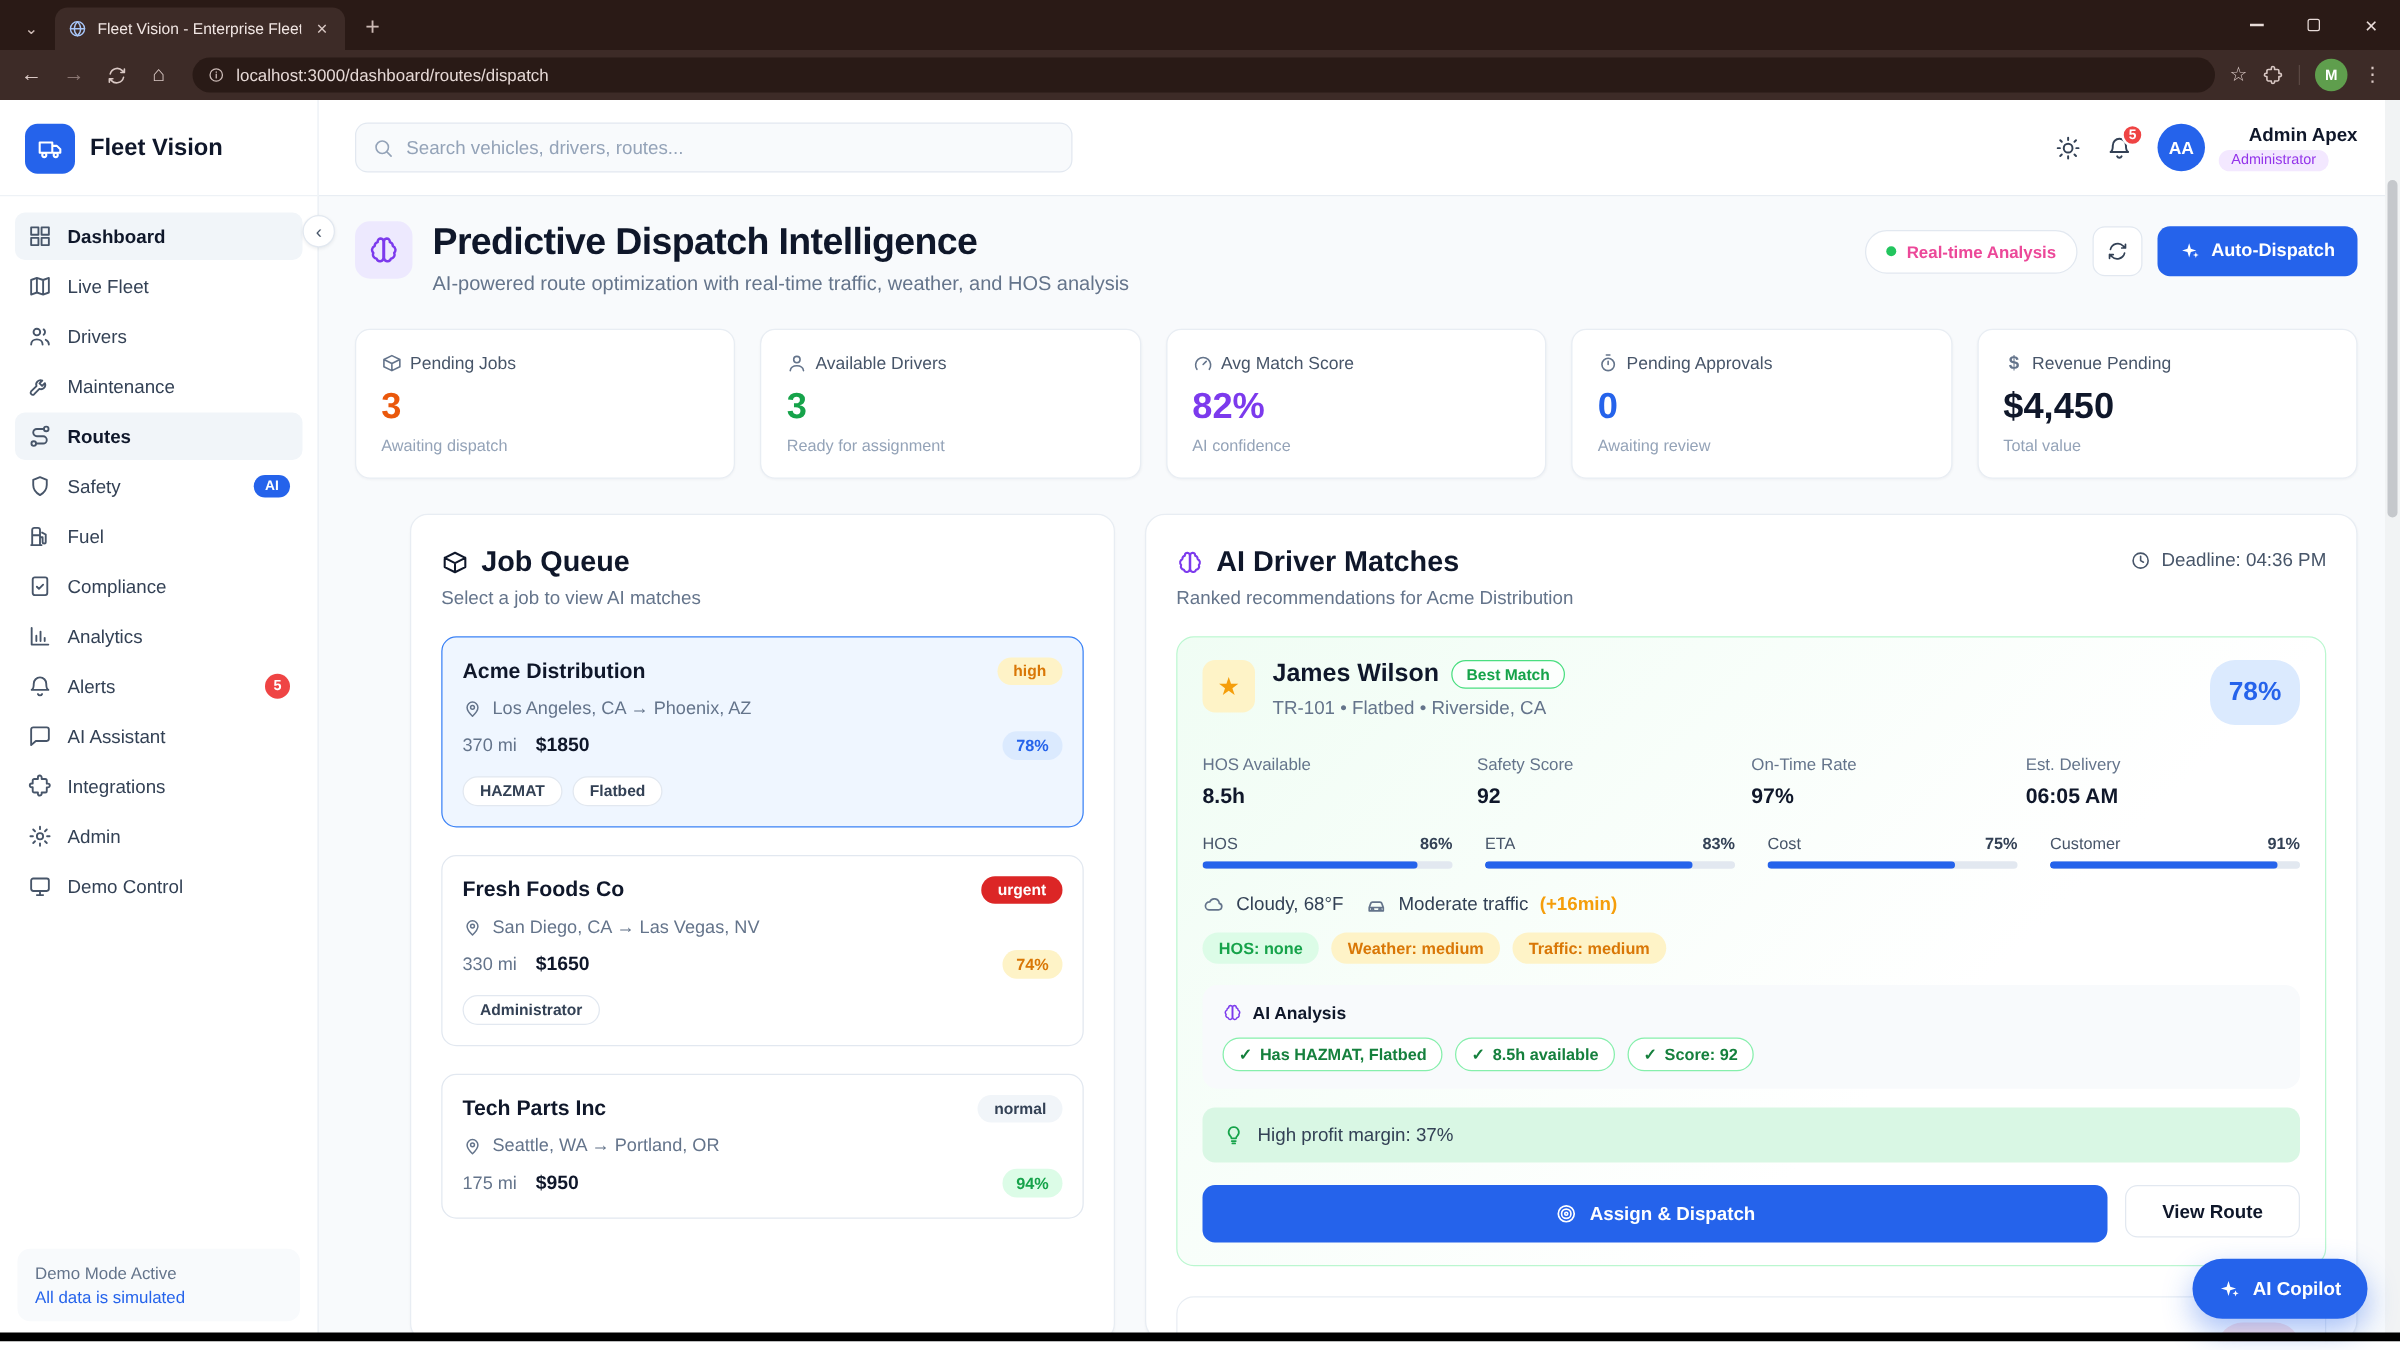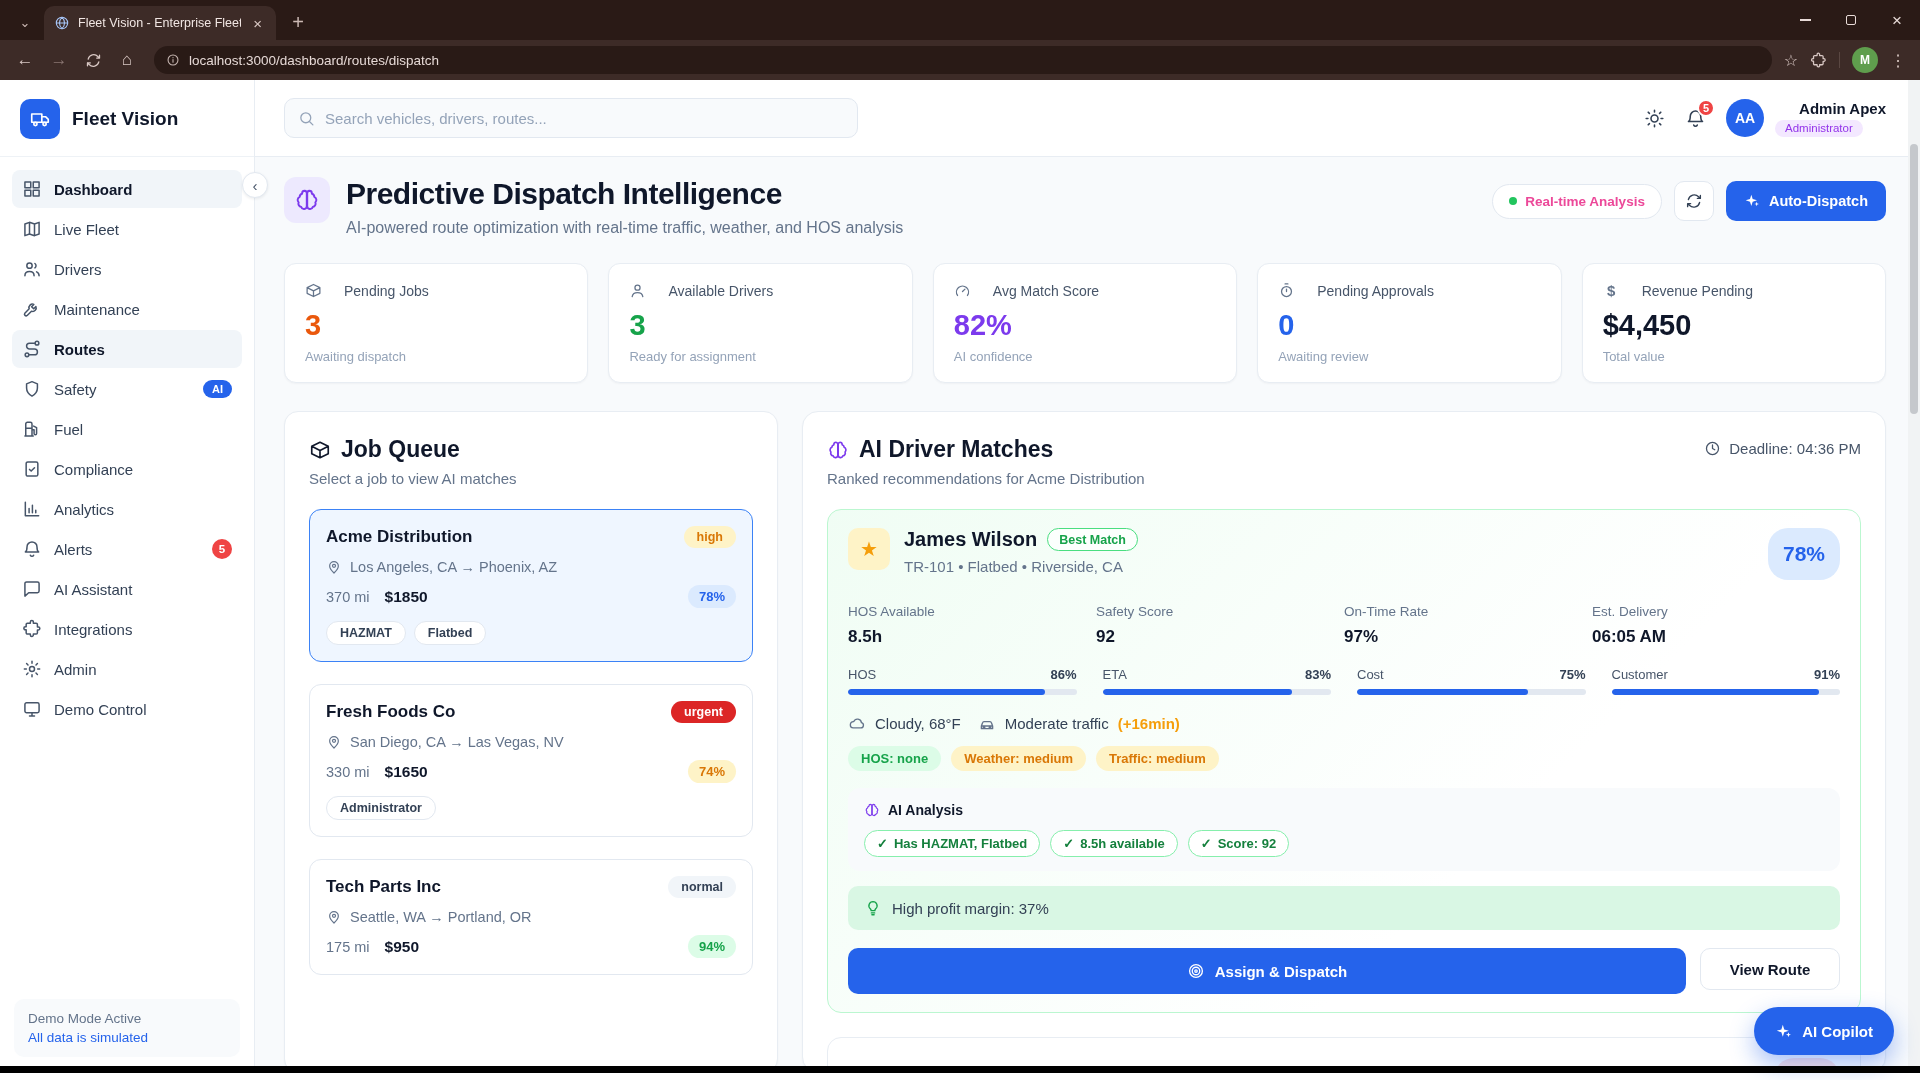--- a/index.html
+++ b/index.html
@@ -111,37 +111,37 @@
     color:#334155; display:flex; align-items:center; justify-content:center; }
   .refresh-btn .ic { width:18px; height:18px; }
   .auto-btn { height:40px; background:#2563eb; color:#fff; border-radius:10px; padding:0 18px;
     display:flex; align-items:center; gap:9px; font-size:14.5px; font-weight:bold; }
   .auto-btn .ic { width:16px; height:16px; }
 
   
   .stats { display:flex; gap:20px; margin-top:26px; }
   .stat { flex:1; background:#fff; border:1px solid #e8edf3; border-radius:12px; padding:18px 20px;
     box-shadow:0 1px 2px rgba(15,23,42,.04); }
-  .stat-top { display:flex; align-items:center; gap:22px; color:#475569; font-size:14px; }
+  .stat-top { display:flex; gap:6px; color:#475569; font-size:14px; }
   .stat-top .ic { width:17px; height:17px; color:#64748b; }
   .dollar-glyph { font-size:15px; font-weight:bold; color:#64748b; width:17px; text-align:center; }
   .stat-value { font-size:29px; font-weight:800; margin-top:10px; }
   .c-orange{color:#ea580c} .c-green{color:#16a34a} .c-purple{color:#7c3aed} .c-blue{color:#2563eb} .c-dark{color:#0f172a}
   .stat-sub { font-size:13px; color:#94a3b8; margin-top:7px; }
 
   
   .panels { display:flex; gap:24px; margin-top:28px; flex:1; min-height:0; }
   .panel { background:#fff; border:1px solid #e8edf3; border-radius:14px; padding:24px;
     box-shadow:0 1px 2px rgba(15,23,42,.04); }
   .panel-title { display:flex; align-items:center; gap:10px; font-size:23px; font-weight:800; color:#0f172a; }
   .panel-title .ic { width:22px; height:22px; }
   .panel-sub { font-size:15px; color:#64748b; margin-top:7px; }
 
   
-  .jobq { width:494px; flex-shrink:0; }
+  .jobq { width:564px; flex-shrink:0;margin-left:44px; }
   .job { border:1px solid #e2e8f0; border-radius:12px; padding:16px; margin-top:22px; cursor:pointer; }
   .job.selected { border:1.5px solid #3b82f6; background:#eff6ff; }
   .job-r1 { display:flex; align-items:center; }
   .job-name { font-size:17px; font-weight:bold; color:#0f172a; }
   .prio { margin-left:auto; border-radius:99px; padding:4px 13px; font-size:12.5px; font-weight:bold; }
   .prio-high { background:#fef3c7; color:#d97706; }
   .prio-urgent { background:#dc2626; color:#fff; }
   .prio-normal { background:#f1f5f9; color:#334155; }
   .job-r2 { display:flex; align-items:center; gap:8px; margin-top:11px; color:#64748b; font-size:14.5px; }
   .job-r2 .ic { width:16px; height:16px; }

